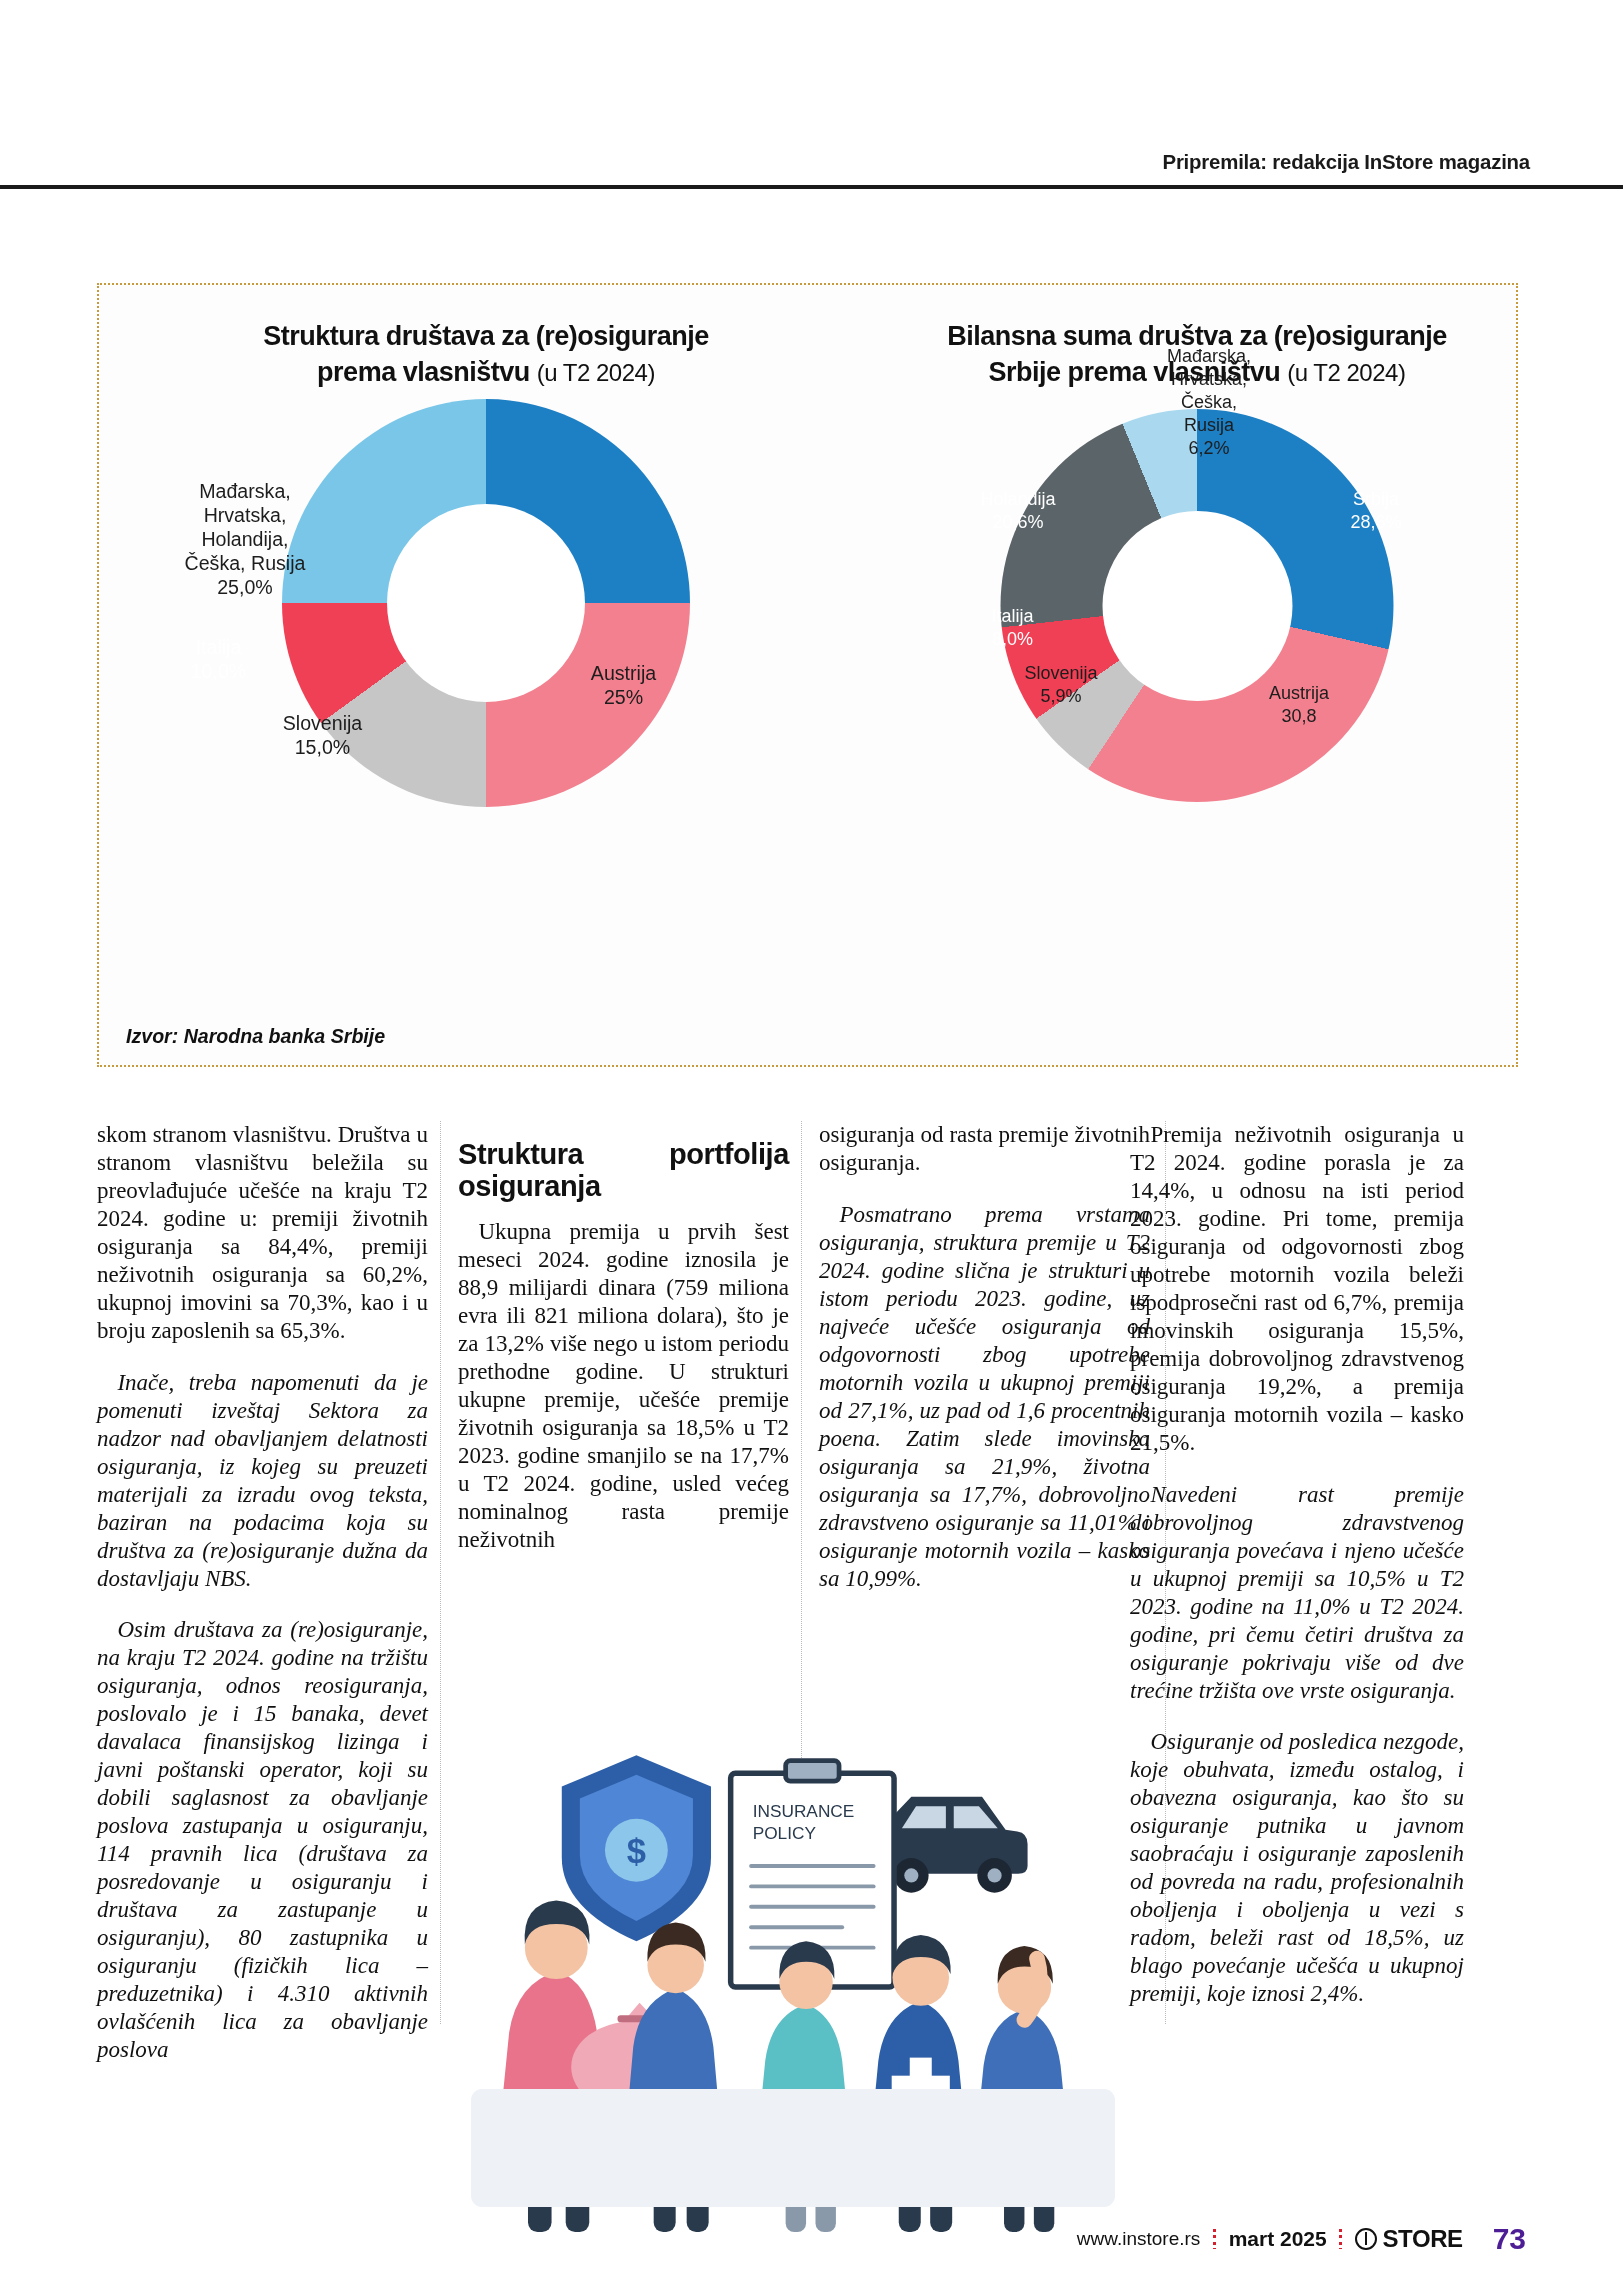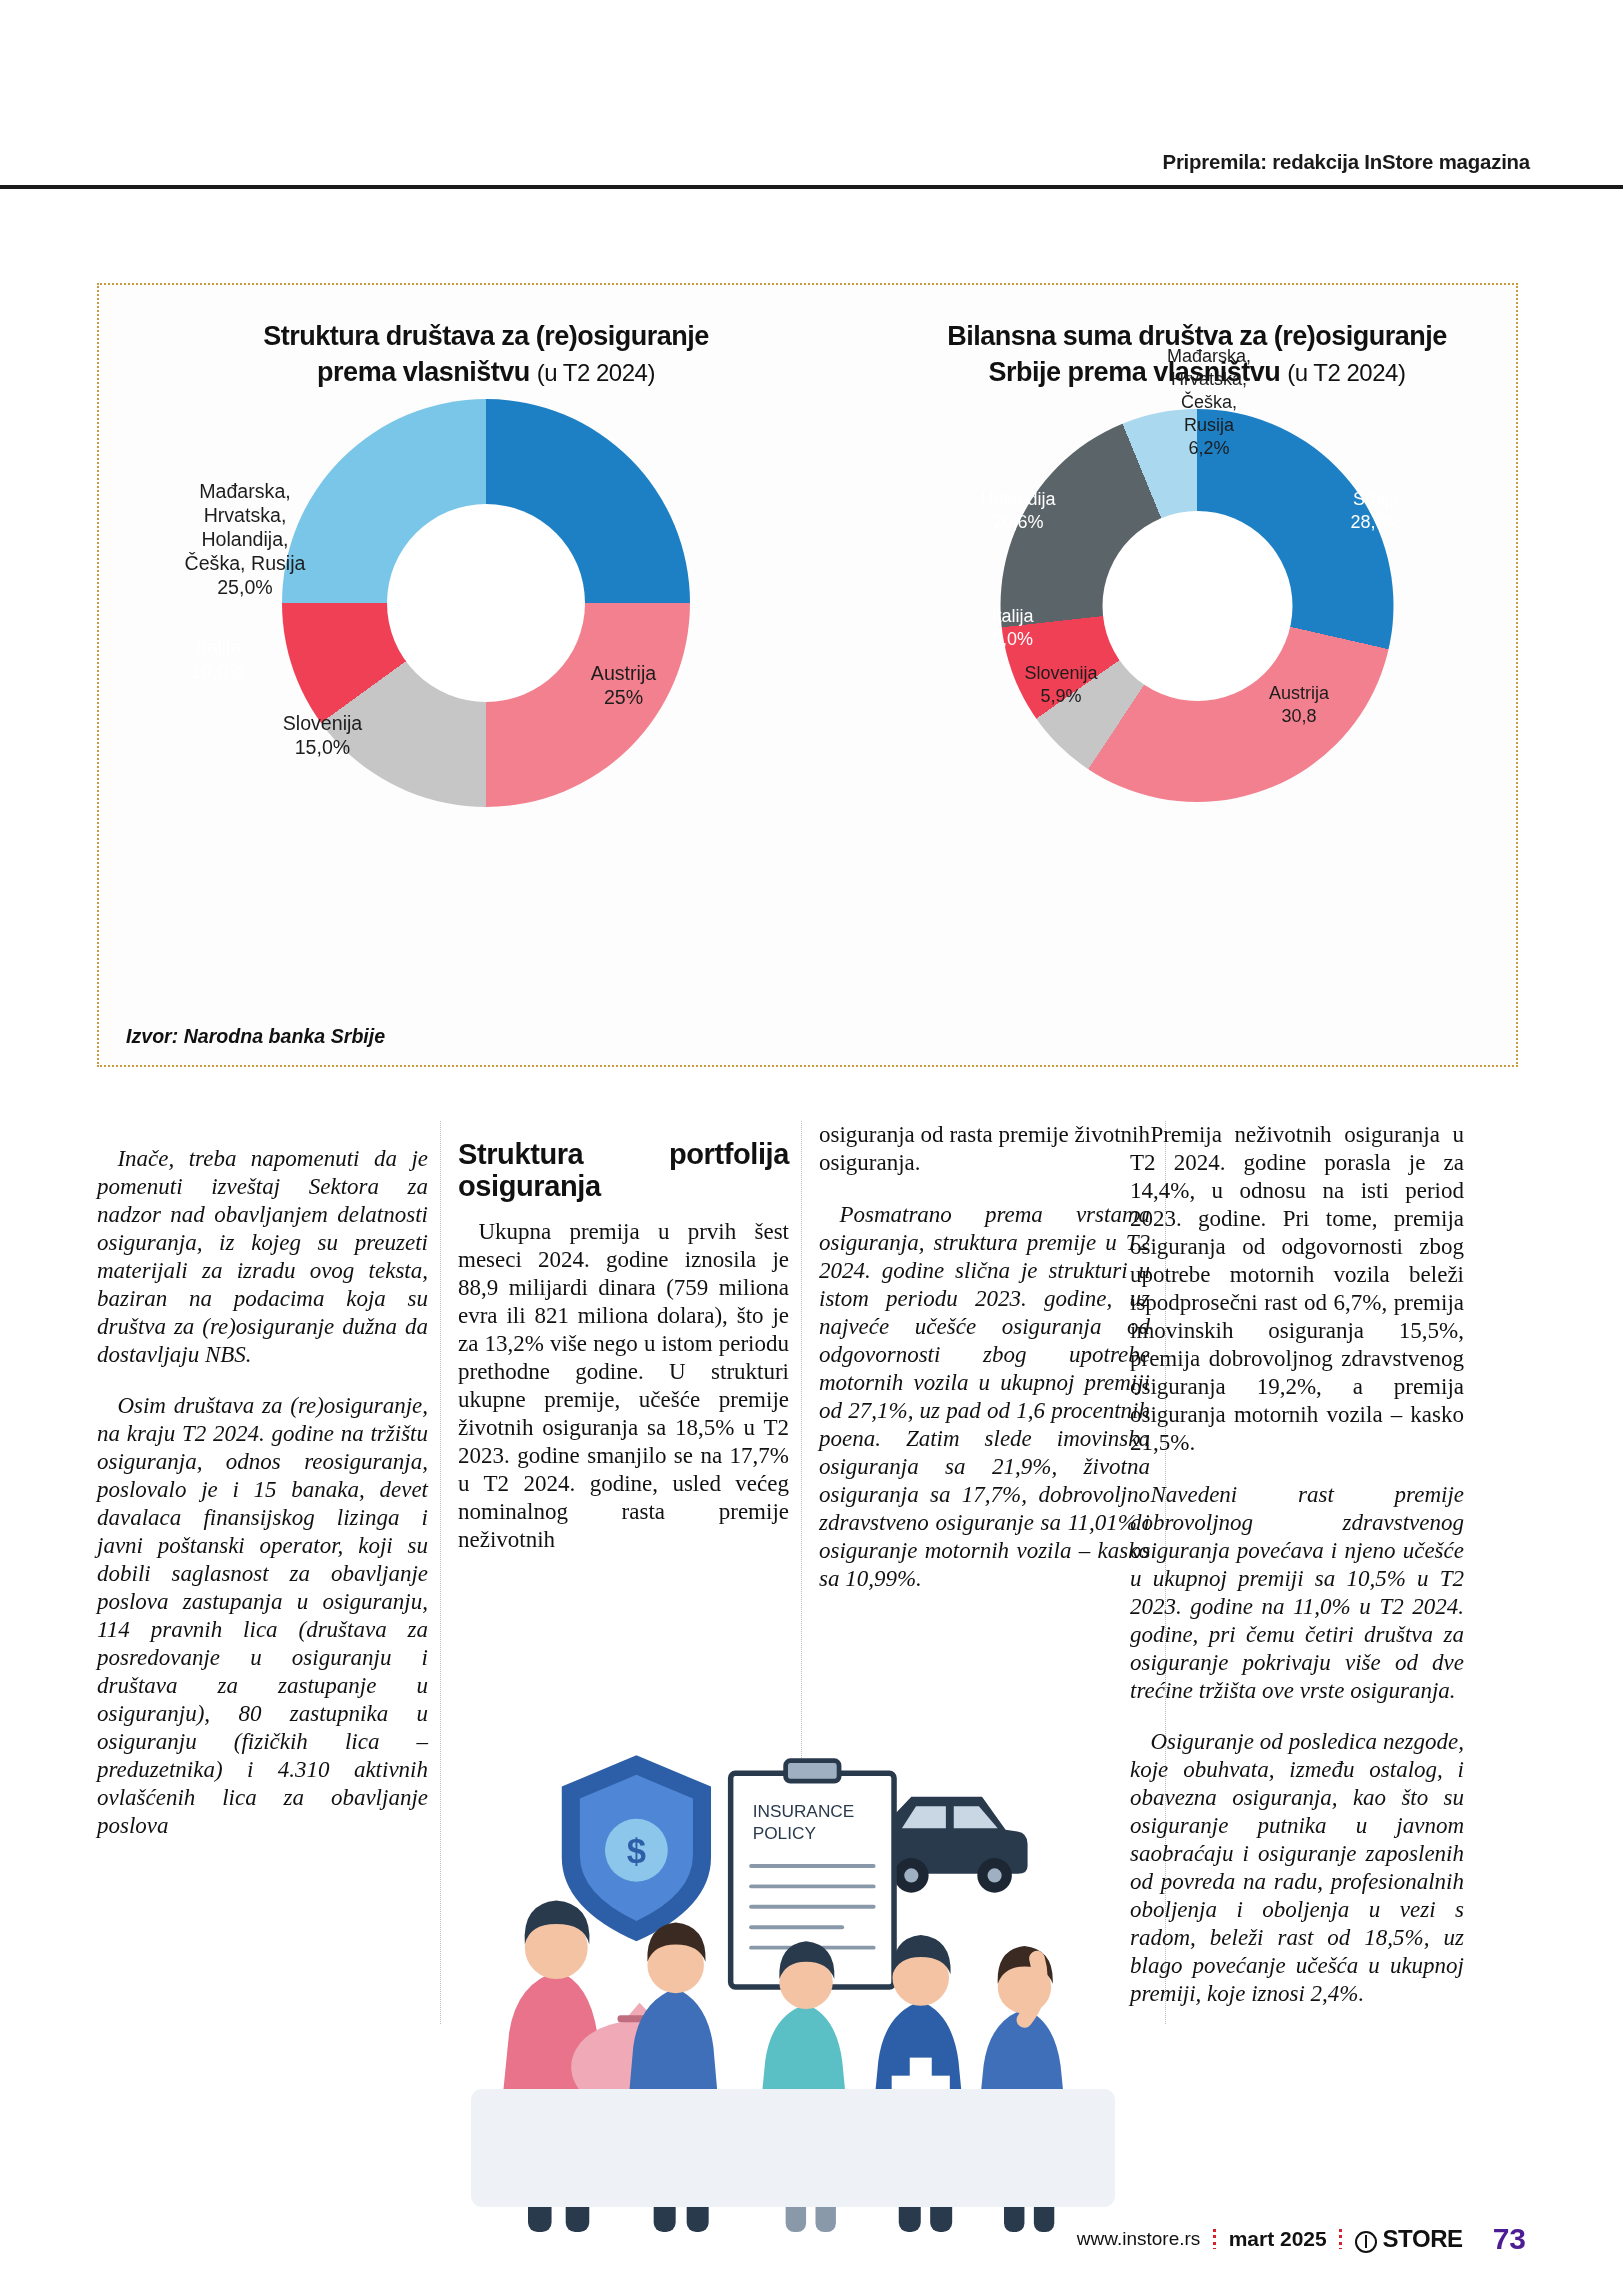--- a/index.html
+++ b/index.html
@@ -227,21 +227,21 @@
     background: repeating-linear-gradient(
       to bottom, #d6202f 0 3.1px, transparent 3.1px 6.3px);
   }
   .footer-date {
     font-size: 21px;
     font-weight: bold;
     color: #111;
   }
   .footer-logo {
     display: flex;
-    align-items: flex-end;
+    align-items: center;
     gap: 5.5px;
   }
   .logo-mark {
     width: 22px; height: 22px;
     border-radius: 50%;
     border: 2.4px solid #111;
     position: relative;
     box-sizing: border-box;
   }
   .logo-mark::after {
@@ -364,20 +364,21 @@
   <div class="source-note">Izvor: Narodna banka Srbije</div>
 </div>
 
 <div class="article">
 
   <div class="col-divider d1"></div>
   <div class="col-divider d2"></div>
   <div class="col-divider d3"></div>
 
   <div class="col c1">
+    <p>skom stranom vlasništvu. Društva u stranom vlasništvu beležila su preovlađujuće učešće na kraju T2 2024. godine u: premiji životnih osiguranja sa 84,4%, premiji neživotnih osiguranja sa 60,2%, ukupnoj imovini sa 70,3%, kao i u broju zaposlenih sa 65,3%.</p>
     <p class="indent spacer-before">Inače, treba napomenuti da je pomenuti izveštaj Sektora za nadzor nad obavljanjem delatnosti osiguranja, iz kojeg su preuzeti materijali za izradu ovog teksta, baziran na podacima koja su društva za (re)osiguranje dužna da dostavljaju NBS.</p>
     <p class="indent spacer-before">Osim društava za (re)osiguranje, na kraju T2 2024. godine na tržištu osiguranja, odnos reosiguranja, poslovalo je i 15 banaka, devet davalaca finansijskog lizinga i javni poštanski operator, koji su dobili saglasnost za obavljanje poslova zastupanja u osiguranju, 114 pravnih lica (društava za posredovanje u osiguranju i društava za zastupanje u osiguranju), 80 zastupnika u osiguranju (fizičkih lica – preduzetnika) i 4.310 aktivnih ovlašćenih lica za obavljanje poslova</p>
   </div>
 
   <div class="col c2">
     <h2 class="subhead">Struktura portfolija osiguranja</h2>
     <p class="indent">Ukupna premija u prvih šest meseci 2024. godine iznosila je 88,9 milijardi dinara (759 miliona evra ili 821 miliona dolara), što je za 13,2% više nego u istom periodu prethodne godine. U strukturi ukupne premije, učešće premije životnih osiguranja sa 18,5% u T2 2023. godine smanjilo se na 17,7% u T2 2024. godine, usled većeg nominalnog rasta premije neživotnih</p>
   </div>
 
   <div class="col c3">

